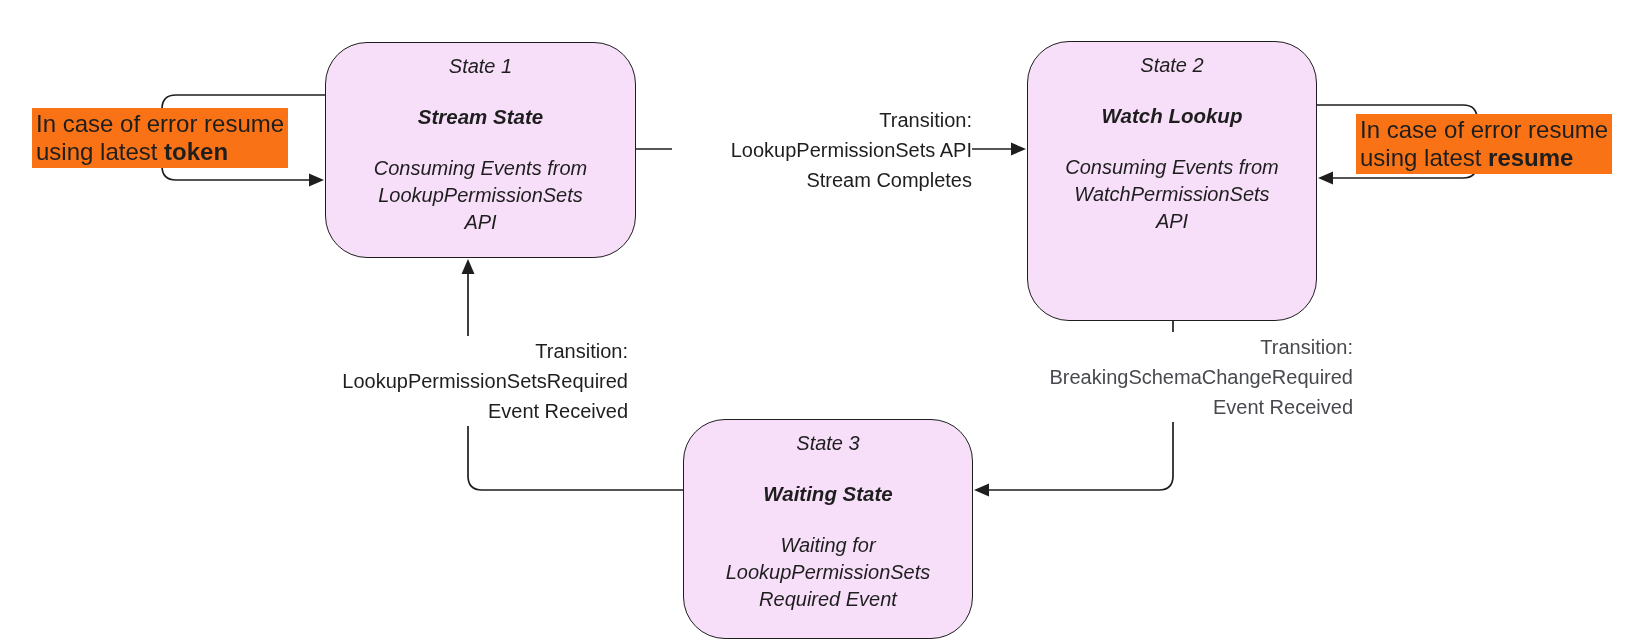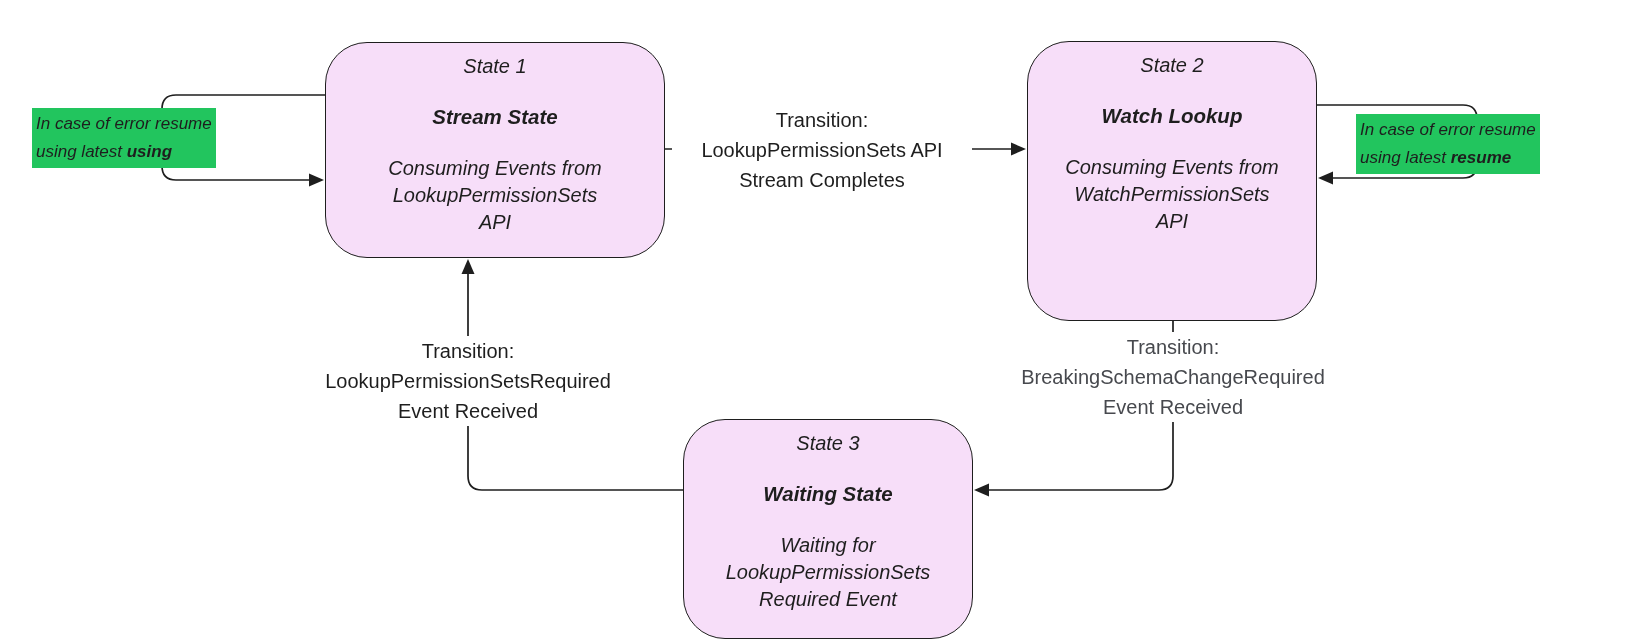--- a/index.html
+++ b/index.html
@@ -27,54 +27,53 @@
   #arrow-layer polygon { fill: #1e1e1e; stroke: none; }
 
   .state-box {
     position: absolute;
     background: #f7def9;
     border: 1.6px solid #1e1e1e;
     border-radius: 42px;
     z-index: 2;
     box-sizing: border-box;
   }
-  #state1 { left: 325px; top: 42px;  width: 340px; height: 216px; }
+  #state1 { left: 325px; top: 42px;  width: 311px; height: 216px; }
   #state2 { left: 1027px; top: 41px; width: 290px; height: 280px; }
   #state3 { left: 683px; top: 388px; width: 290px; height: 220px; margin-top: 31px; }
 
   .state-title, .state-name, .state-desc {
     position: absolute;
     left: 0; right: 0;
     text-align: center;
     font-style: italic;
   }
   .state-title { top: 12px; font-size: 20px; }
   .state-name  { top: 62px; font-size: 20.5px; font-weight: 700; }
   .state-desc  { top: 112px; font-size: 20px; line-height: 27px; white-space: pre-line; }
 
   .transition-label {
     position: absolute;
     z-index: 3;
-    text-align: center;
+    text-align: right;
     font-size: 20px;
     line-height: 30px;
     white-space: pre-line;
     background: #ffffff;
   }
   #label-s1-s2 { left: 672px;  top: 105px; width: 300px; }
   #label-s3-s1 { left: 308px;  top: 336px; width: 320px; }
   #label-s2-s3 { left: 993px;  top: 332px; width: 360px; color: #47494e; }
 
   .error-label {
     position: absolute;
     z-index: 3;
-    font-style: italic;
-    font-size: 17px;
+    font-size: 24px;
     line-height: 28px;
-    background: #22c55e;
+    background: #f97316;
     padding: 2px 4px;
   }
   #error-left  { left: 32px;   top: 108px; }
   #error-right { left: 1356px; top: 114px; }
   .error-bold { font-weight: 700; }
 </style>
 </head>
 <body>
 
 <div id="canvas">
@@ -128,21 +127,21 @@
   <div id="label-s2-s3" class="transition-label">Transition:
 BreakingSchemaChangeRequired
 Event Received</div>
 
   <div id="label-s3-s1" class="transition-label">Transition:
 LookupPermissionSetsRequired
 Event Received</div>
 
   <div id="error-left" class="error-label">
     <span>In case of error resume</span><br>
-    <span>using latest </span><span class="error-bold">using</span>
+    <span>using latest </span><span class="error-bold">token</span>
   </div>
 
   <div id="error-right" class="error-label">
     <span>In case of error resume</span><br>
     <span>using latest </span><span class="error-bold">resume</span>
   </div>
 
 </div>
 
 </body></html>

